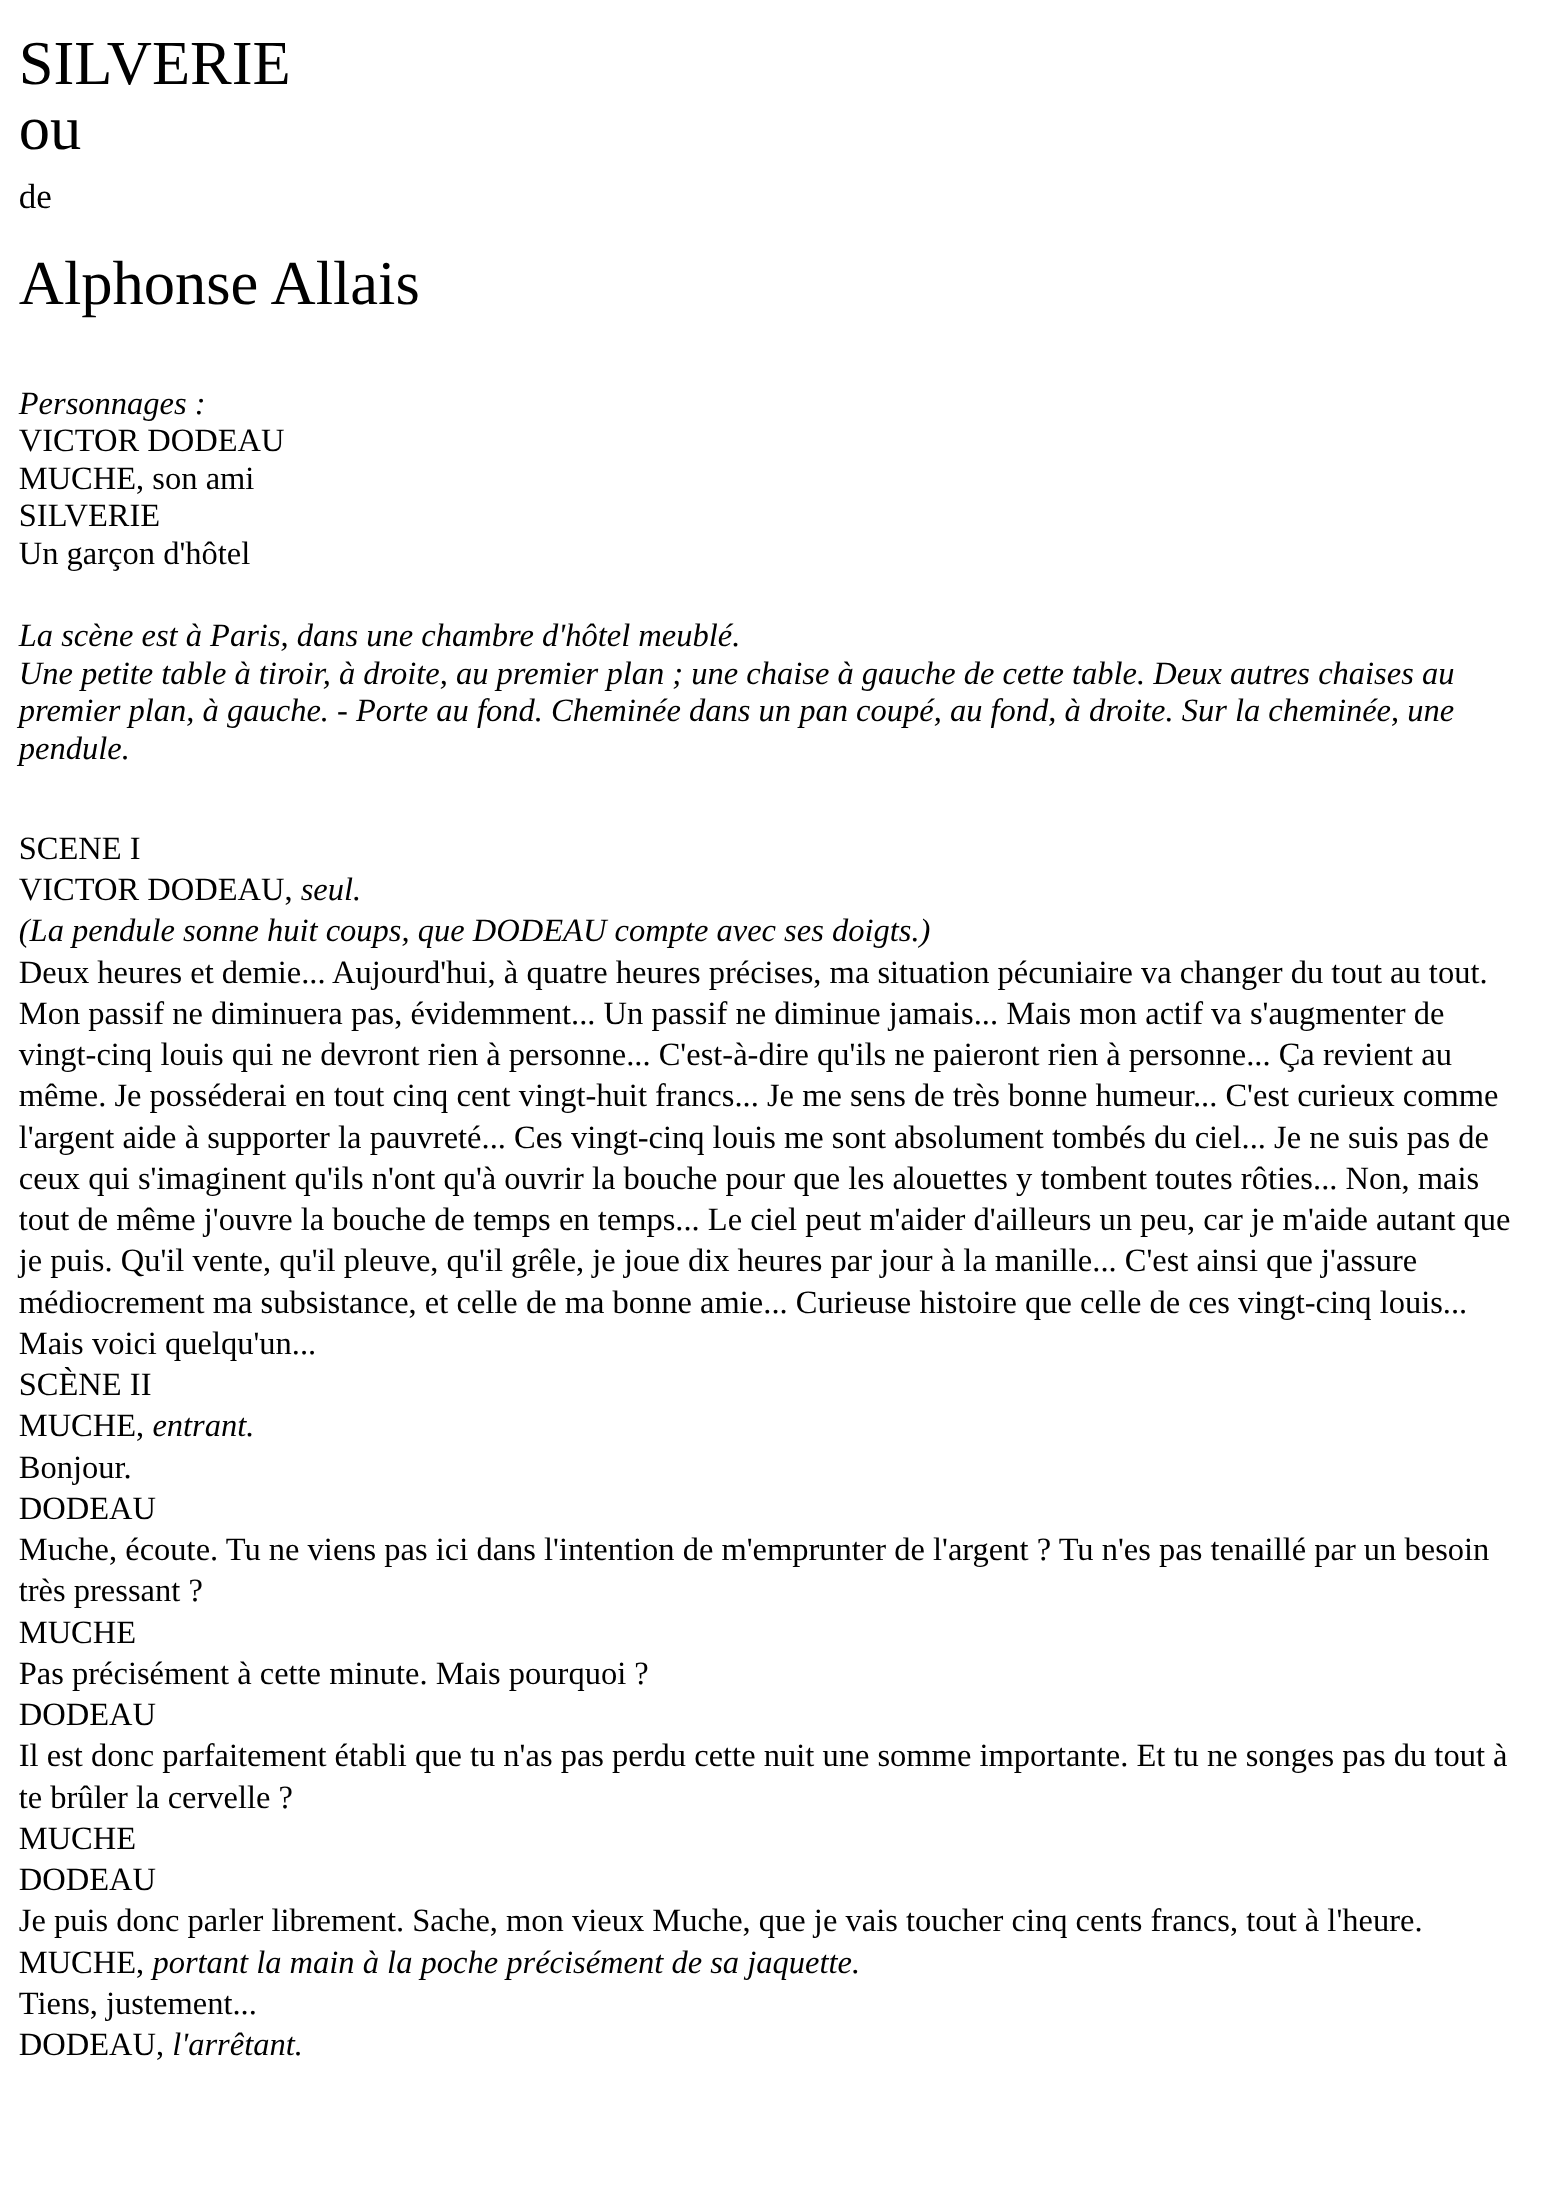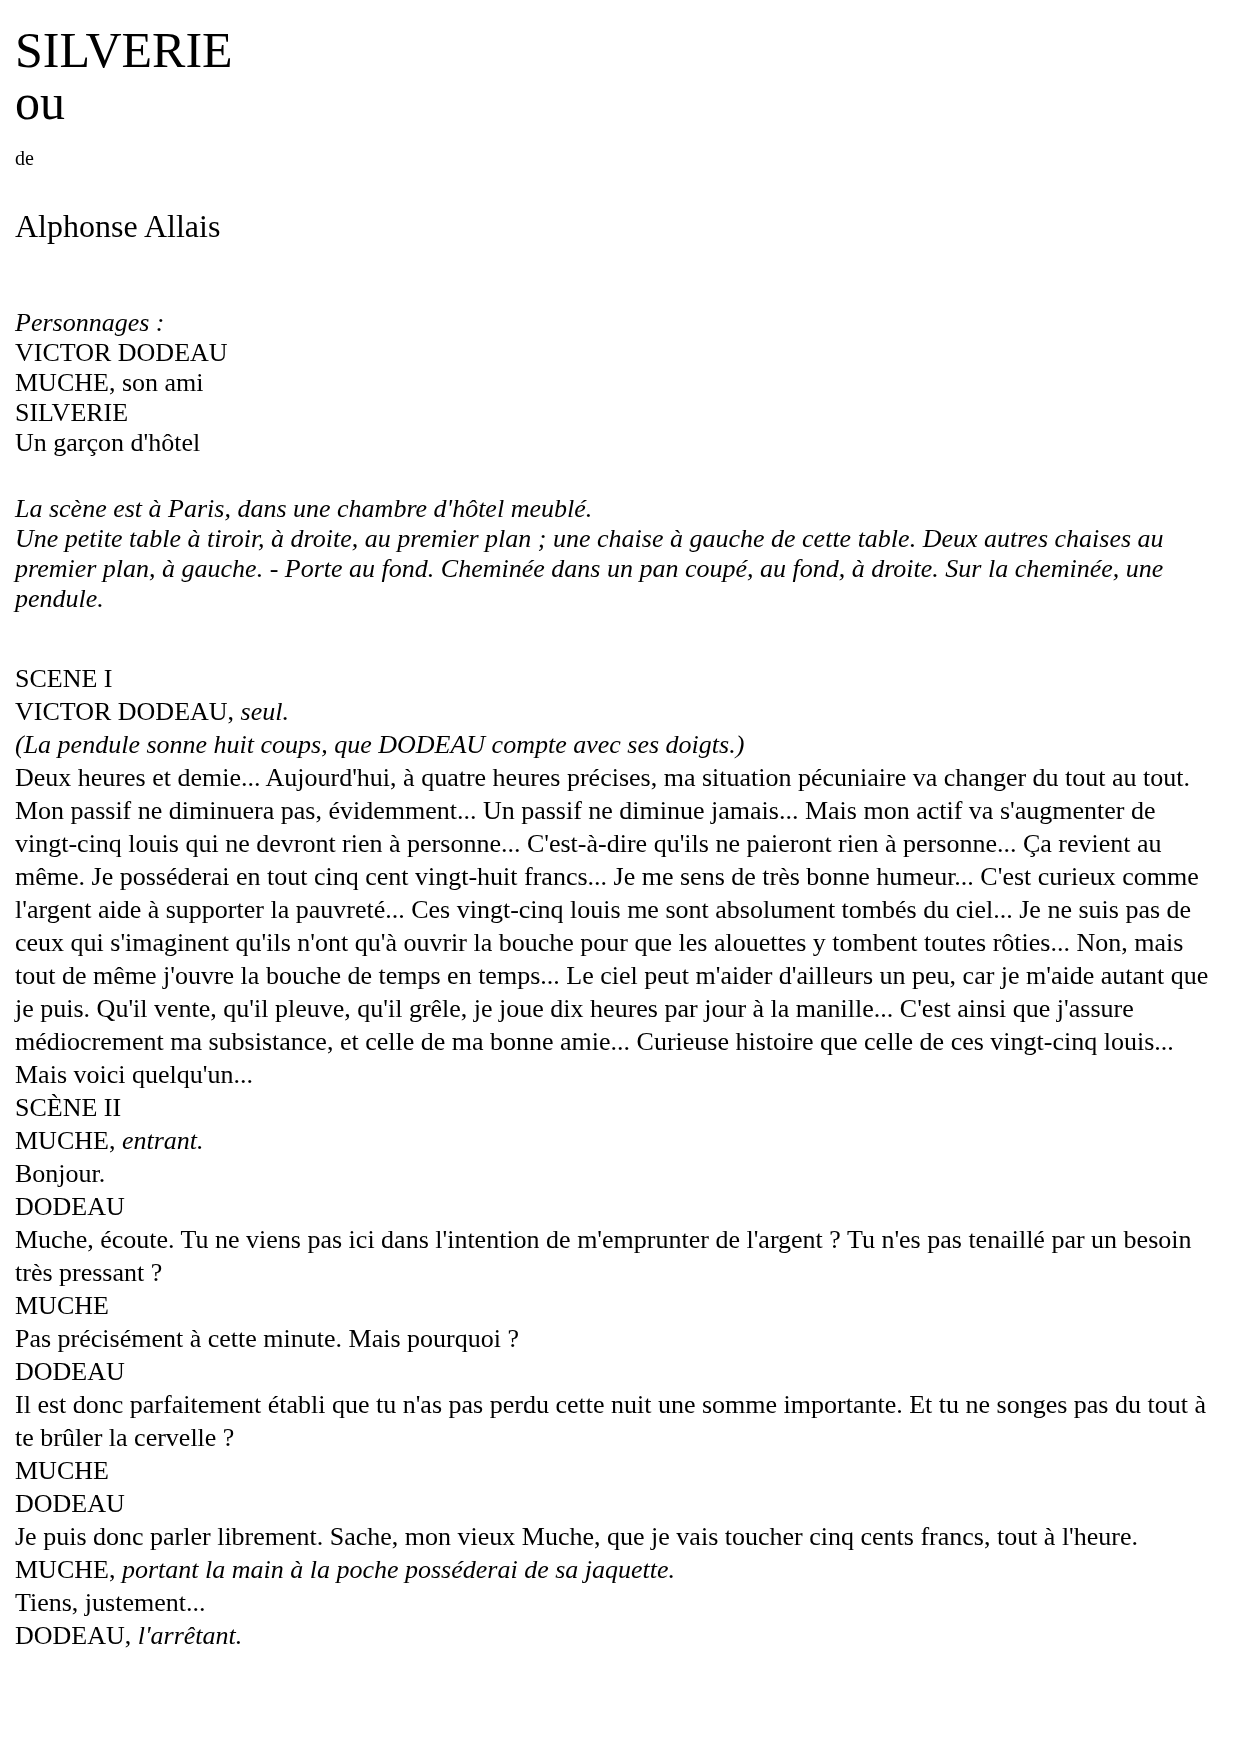--- a/index.html
+++ b/index.html
@@ -22,27 +22,27 @@
   }
   h1.title {
     margin: 0;
     font-weight: normal;
     font-size: 50px;
     line-height: 52px;
   }
   .tline { display: block; }
   p.byline {
     margin: 14px 0 0 0;
-    font-size: 20px;
+    font-size: 28px;
     line-height: 32px;
   }
   h2.author {
     margin: 30px 0 12px 0;
     font-weight: normal;
-    font-size: 32px;
+    font-size: 50px;
     line-height: 44px;
   }
   .cast {
     margin-top: 60px;
     line-height: 30px;
   }
   .setting {
     margin-top: 36px;
     line-height: 30px;
   }
@@ -90,18 +90,18 @@
       <div class="sline"><span>Bonjour.</span></div>
       <div class="sline"><span>DODEAU</span></div>
       <div class="sline"><span>Muche, écoute. Tu ne viens pas ici dans l'intention de m'emprunter de l'argent ? Tu n'es pas tenaillé par un besoin très pressant ?</span></div>
       <div class="sline"><span>MUCHE</span></div>
       <div class="sline"><span>Pas précisément à cette minute. Mais pourquoi ?</span></div>
       <div class="sline"><span>DODEAU</span></div>
       <div class="sline"><span>Il est donc parfaitement établi que tu n'as pas perdu cette nuit une somme importante. Et tu ne songes pas du tout à te brûler la cervelle ?</span></div>
       <div class="sline"><span>MUCHE</span></div>
       <div class="sline"><span>DODEAU</span></div>
       <div class="sline"><span>Je puis donc parler librement. Sache, mon vieux Muche, que je vais toucher cinq cents francs, tout à l'heure.</span></div>
-      <div class="sline"><span>MUCHE, </span><span class="italic">portant la main à la poche posséderai de sa jaquette.</span></div>
+      <div class="sline"><span>MUCHE, </span><span class="italic">portant la main à la poche précisément de sa jaquette.</span></div>
       <div class="sline"><span>Tiens, justement...</span></div>
       <div class="sline"><span>DODEAU, </span><span class="italic">l'arrêtant.</span></div>
     </div>
 
 </div>
 
 </body></html>

